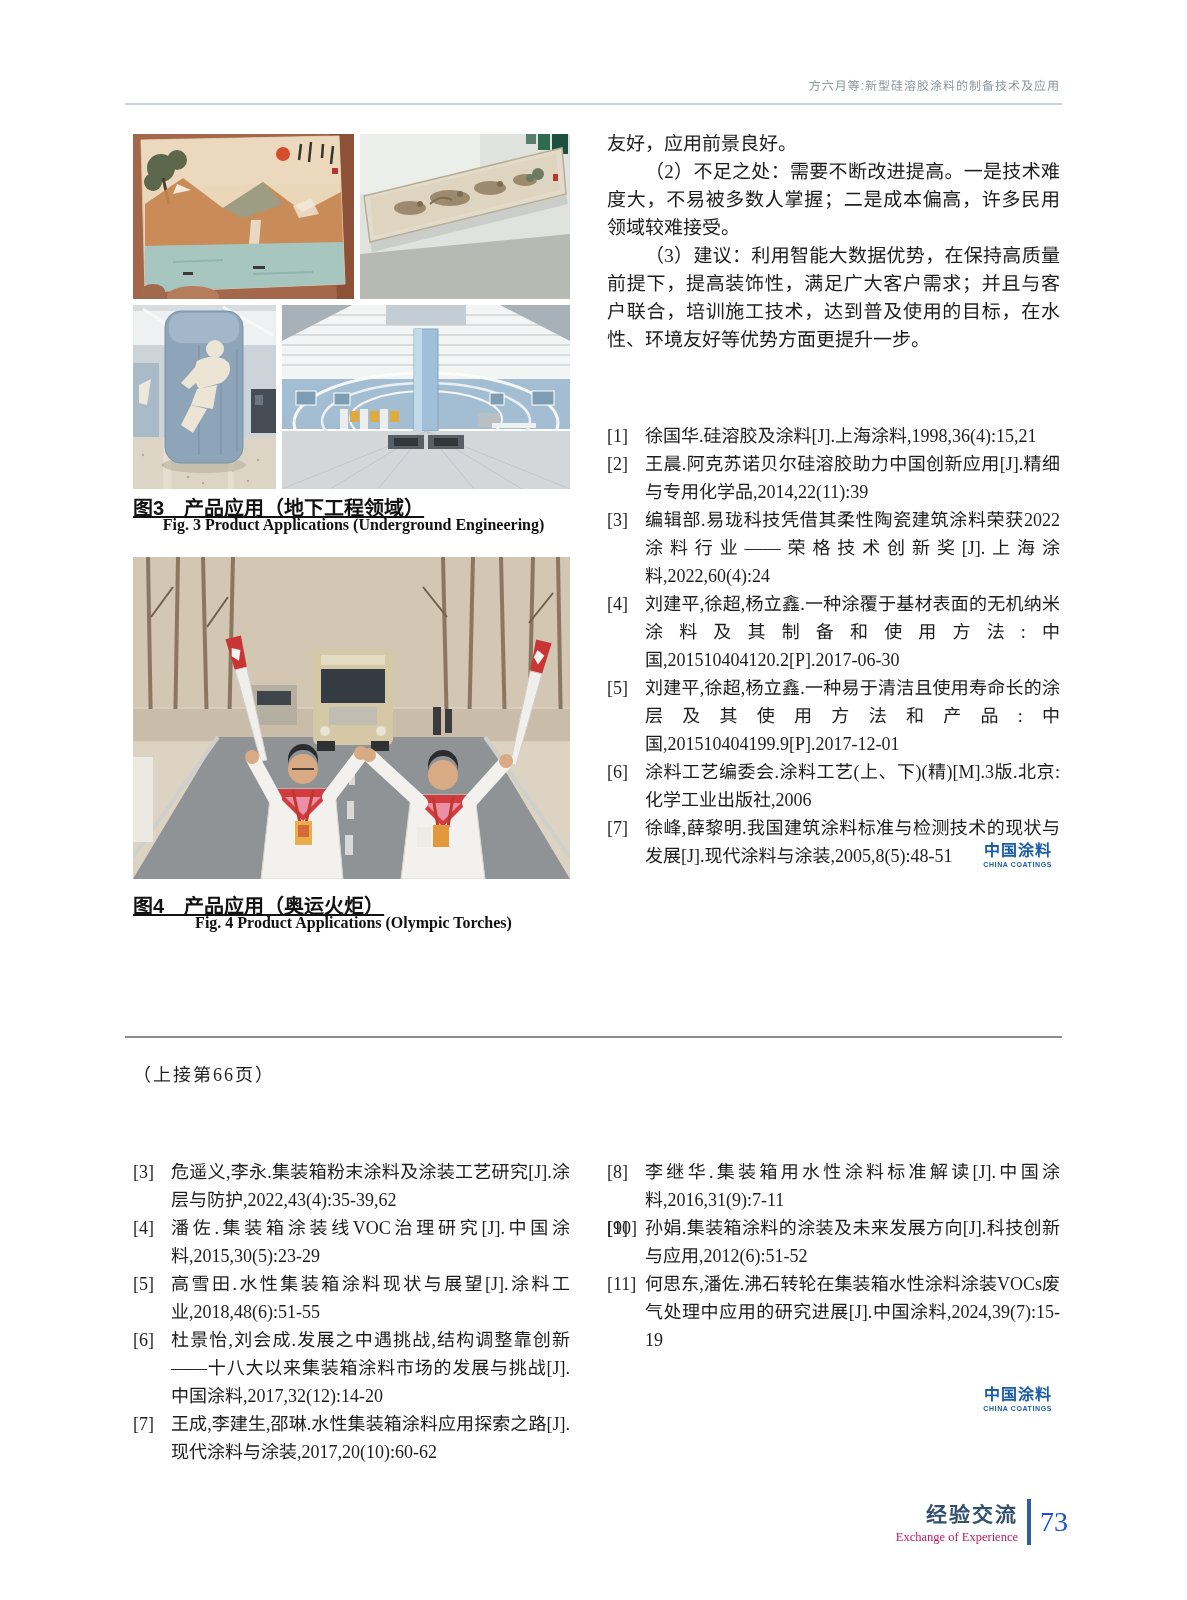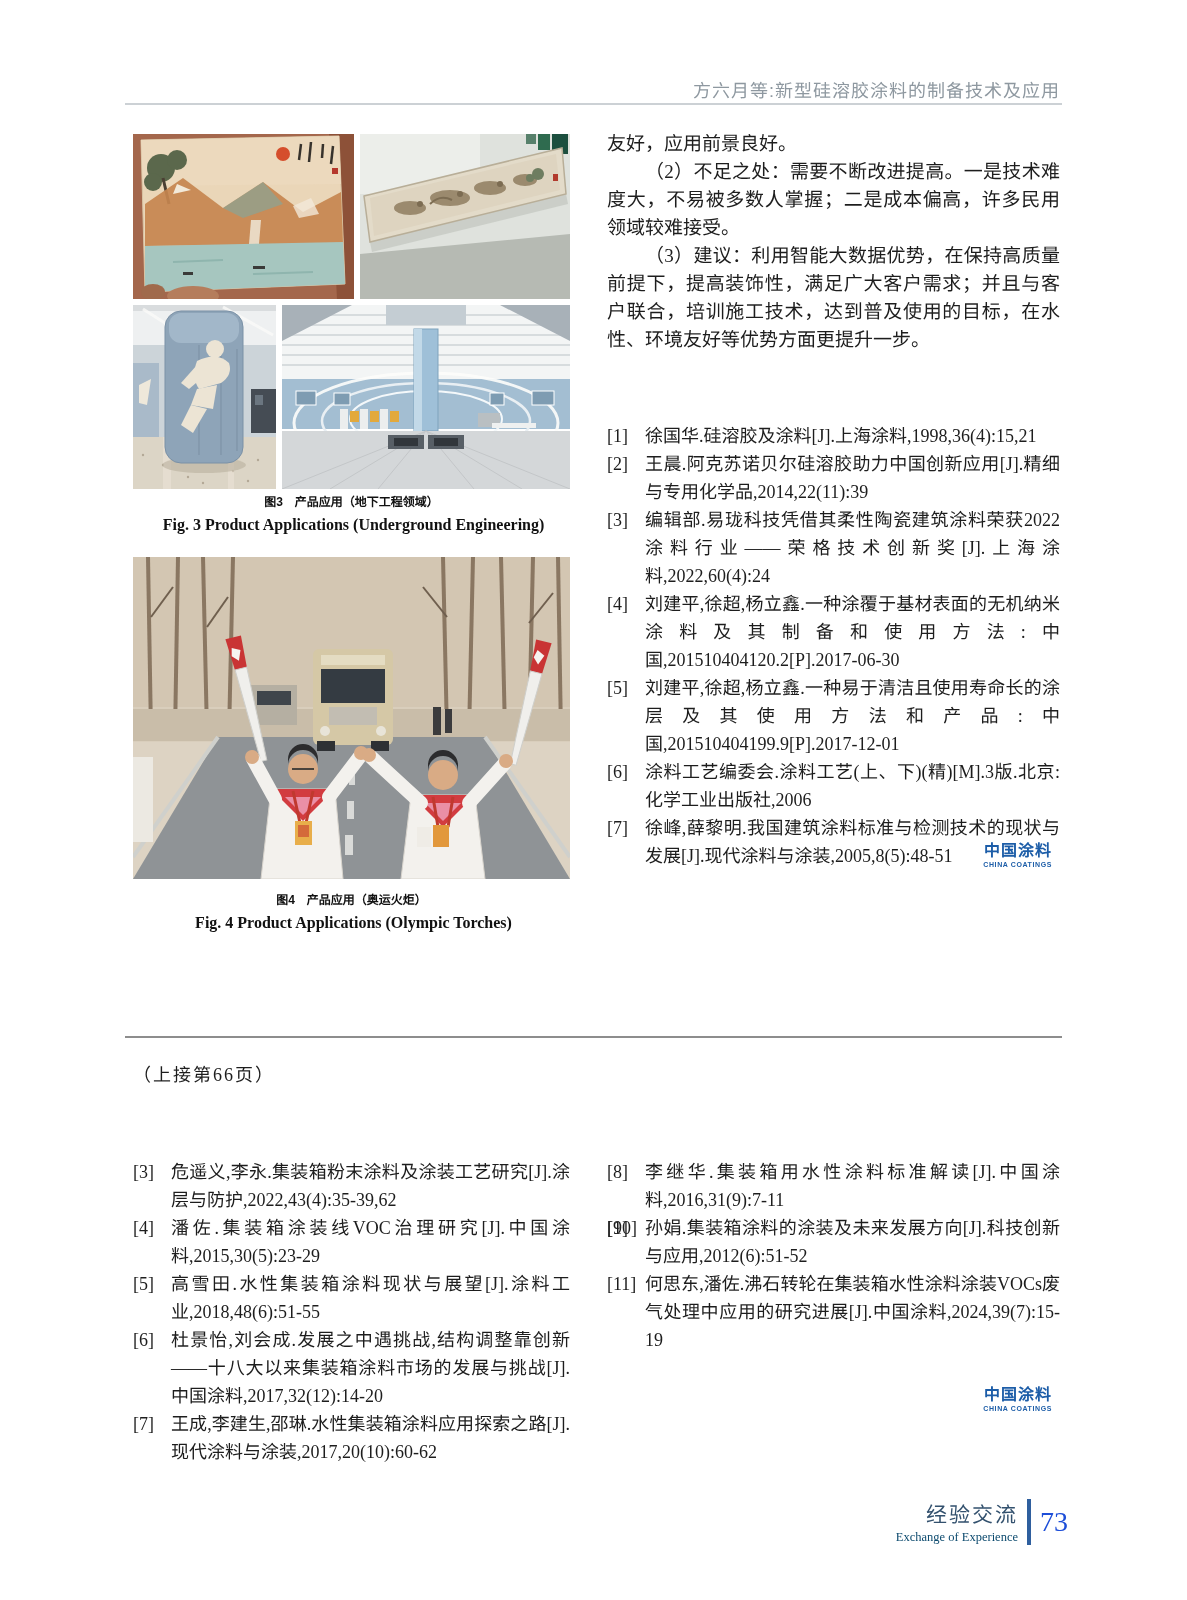--- a/index.html
+++ b/index.html
@@ -1,35 +1,35 @@
 <!DOCTYPE html>
 <html lang="zh-CN"><head>
 <meta charset="utf-8">
 <style>
   html,body{margin:0;padding:0;background:#ffffff;}
   .page{position:relative;width:1187px;height:1600px;background:#ffffff;overflow:hidden;
         font-family:"Liberation Serif","DejaVu Serif",serif;color:#1d1d1d;}
 
   
   .running-title{position:absolute;top:76px;right:127px;font-family:"Liberation Sans","DejaVu Sans",sans-serif;
-        font-size:18px;color:#8e98a0;letter-spacing:1px;}
+        font-size:12px;color:#8e98a0;letter-spacing:1px;}
   .head-rule{position:absolute;top:103px;left:125px;width:937px;height:2px;background:#ccd1d5;}
 
   
   .fig3-grid{position:absolute;left:133px;top:134px;width:437px;height:355px;}
   .imgcell{position:absolute;overflow:hidden;}
   .imgcell svg{display:block;width:100%;height:100%;}
   .f3a{left:0;top:0;width:221px;height:165px;}
   .f3b{left:227px;top:0;width:210px;height:165px;}
   .f3c{left:0;top:171px;width:143px;height:184px;}
   .f3d{left:149px;top:171px;width:288px;height:184px;}
   .fig4-wrap{position:absolute;left:133px;top:557px;width:437px;height:322px;}
 
-  .cap-zh{position:absolute;left:133px;width:437px;text-align:center;
-        font-family:"Liberation Sans","DejaVu Sans",sans-serif;font-weight:bold;font-size:12px;color:#111;}
+  .cap-zh{position:absolute;left:133px;width:437px;
+        font-family:"Liberation Sans","DejaVu Sans",sans-serif;font-weight:bold;font-size:20px;color:#111;text-decoration:underline;}
   .cap-en{position:absolute;left:112px;width:483px;text-align:center;
         font-family:"Liberation Serif","DejaVu Serif",serif;font-weight:bold;font-size:16px;color:#111;}
   .cap3zh{top:492px;} .cap3en{top:516px;}
   .cap4zh{top:890px;} .cap4en{top:914px;}
 
   
   .body-text{position:absolute;left:607px;top:130px;width:453px;font-size:19px;line-height:28px;text-align:justify;}
   .body-text p{margin:0;}
   .body-text p.indent{text-indent:2em;}
 
@@ -48,23 +48,23 @@
 
   
   .mid-rule{position:absolute;left:125px;top:1036px;width:937px;height:2px;background:#8d8d8d;}
   .cont-note{position:absolute;left:133px;top:1060px;font-size:18px;letter-spacing:2px;}
   .refs-bl{position:absolute;left:133px;top:1158px;width:437px;}
   .refs-br{position:absolute;left:607px;top:1158px;width:453px;}
 
   
   .footer{position:absolute;right:119px;top:1498px;display:flex;align-items:center;}
   .footer-labels{text-align:right;margin-right:9px;}
-  .footer-zh{display:block;font-family:"Liberation Sans","DejaVu Sans",sans-serif;font-weight:normal;
+  .footer-zh{display:block;font-family:"Liberation Sans","DejaVu Sans",sans-serif;font-weight:bold;
         font-size:21px;color:#33516e;letter-spacing:2px;}
-  .footer-en{display:block;font-size:12.5px;color:#0c4a6e;margin-top:2px;}
+  .footer-en{display:block;font-size:12.5px;color:#be185d;margin-top:2px;}
   .footer-bar{width:4px;height:46px;background:#2f5f9e;margin-right:9px;}
   .footer-num{font-size:28px;color:#1d4ed8;}
 </style>
 </head>
 <body>
 
 <div class="page">
 
   <div class="running-title">方六月等:新型硅溶胶涂料的制备技术及应用</div>
   <div class="head-rule"></div>

